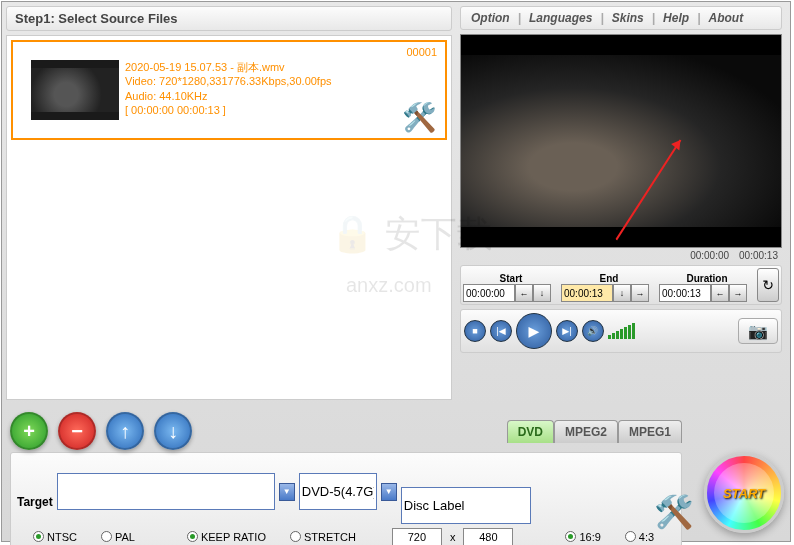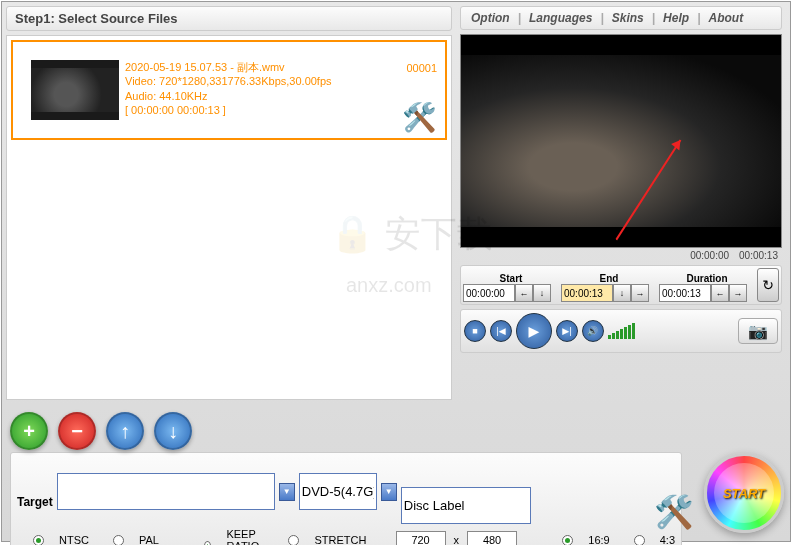--- a/index.html
+++ b/index.html
@@ -13,21 +13,21 @@
 .min-btn, .close-btn { width: 18px; height: 16px; background: linear-gradient(#f0f0f0,#ccc); border: 1px solid #888; border-radius: 2px; display: flex; align-items: center; justify-content: center; font-size: 10px; }
 .main { display: flex; height: 406px; }
 .left-panel { width: 454px; padding: 4px; }
 .right-panel { width: 330px; padding: 4px; }
 .step-header { background: linear-gradient(#fcfcfc,#e8e8e8); border: 1px solid #ccc; padding: 4px 8px; font-size: 13px; font-weight: bold; color: #444; border-radius: 3px; }
 .file-list { background: #fff; border: 1px solid #ccc; height: 365px; margin-top: 4px; padding: 4px; overflow: auto; }
 .file-item { border: 2px solid #ff9000; padding: 18px; display: flex; gap: 6px; position: relative; }
 .thumb { width: 88px; height: 60px; background: #1a1a1a; position: relative; }
 .thumb-img { position: absolute; inset: 8px 0; background: radial-gradient(circle at 40% 60%, #555 20%, #222 60%); }
 .file-info { flex: 1; font-size: 11px; color: #ff9000; line-height: 1.3; }
-.file-num { position: absolute; top: 20px; right: 8px; color: #ff9000; font-size: 11px; }
+.file-num { position: absolute; top: 4px; right: 8px; color: #ff9000; font-size: 11px; }
 .file-icon { position: absolute; bottom: 4px; right: 8px; font-size: 28px; }
 .menubar { background: linear-gradient(#fcfcfc,#e8e8e8); border: 1px solid #ccc; padding: 4px; font-size: 12px; color: #555; border-radius: 3px; display: flex; gap: 2px; font-style: italic; font-weight: bold; }
 .menubar span { padding: 0 6px; cursor: pointer; }
 .menubar .sep { color: #aaa; padding: 0; }
 .preview { background: #000; height: 214px; margin-top: 4px; border: 1px solid #888; position: relative; }
 .preview-img { position: absolute; top: 20px; bottom: 20px; left: 0; right: 0; background: radial-gradient(ellipse at 35% 65%, #6a6055 15%, #252525 50%, #0a0a0a 80%); }
 .arrow { position: absolute; top: 120px; left: 130px; transform: rotate(-35deg); }
 .time-row { display: flex; justify-content: flex-end; gap: 10px; font-size: 10px; color: #444; padding: 2px 4px; }
 .trim-row { display: flex; gap: 2px; margin-top: 2px; align-items: flex-end; background: linear-gradient(#fcfcfc,#e0e0e0); padding: 2px; border: 1px solid #ccc; border-radius: 3px; }
 .trim-col { flex: 1; }
@@ -54,21 +54,21 @@
 .start-btn { position: absolute; right: 10px; bottom: 12px; width: 80px; height: 80px; border-radius: 50%; background: conic-gradient(#f44,#fa4,#ff4,#4f4,#4ff,#44f,#f4f,#f44); border: 3px solid #ccc; display: flex; align-items: center; justify-content: center; box-shadow: 0 3px 8px rgba(0,0,0,0.3); }
 .start-inner { width: 60px; height: 60px; border-radius: 50%; background: radial-gradient(rgba(255,255,255,0.7),rgba(255,255,255,0.1)); display: flex; align-items: center; justify-content: center; font-size: 13px; font-weight: bold; color: #fa0; font-style: italic; text-shadow: 1px 1px 2px #000; }
 .step2-box { background: linear-gradient(#fcfcfc,#e8e8e8); border: 1px solid #ccc; border-radius: 3px; padding: 3px 6px; margin-top: 2px; margin-right: 100px; }
 .step2-header { display: flex; font-size: 13px; font-weight: bold; color: #444; }
 .size-info { margin-left: auto; font-size: 11px; font-weight: normal; }
 .target-row { display: flex; align-items: center; gap: 4px; margin-top: 3px; }
 .target-label { font-size: 12px; font-weight: bold; margin-top: 20px; }
 .combo { height: 37px; border: 1px solid #5a7ab8; background: #fff; font-size: 13px; padding: 0 2px; }
 .combo-arrow { width: 16px; height: 18px; background: linear-gradient(#9ab8e8,#4a7ac8); border: 1px solid #3a5a98; display: inline-flex; align-items: center; justify-content: center; color: #fff; font-size: 8px; }
 .opts-row { display: flex; align-items: center; gap: 8px; margin-top: 4px; font-size: 11px; }
-.radio-grp { display: flex; align-items: flex-end; gap: 15px; padding-left: 16px; }
+.radio-grp { display: flex; align-items: flex-start; gap: 3px; padding-left: 16px; }
 .radio { width: 11px; height: 11px; border-radius: 50%; border: 1px solid #666; background: #fff; position: relative; }
 .radio.on::after { content: ''; position: absolute; inset: 2px; border-radius: 50%; background: #2a9a2a; }
 .dim-input { width: 50px; height: 18px; border: 1px solid #888; text-align: center; font-size: 11px; }
 .tool-icon { position: absolute; right: 100px; bottom: 14px; font-size: 32px; }
 .watermark { position: absolute; top: 210px; left: 330px; font-size: 36px; color: rgba(0,0,0,0.1); pointer-events: none; }
 </style>
 </head>
 <body>
 
 <div class="window">
@@ -164,20 +164,25 @@
       </div>
     </div>
   </div>
 
   <div class="bottom">
     <div class="action-row">
       <div class="circ-btn add-btn">+</div>
       <div class="circ-btn del-btn">−</div>
       <div class="circ-btn up-btn">↑</div>
       <div class="circ-btn down-btn">↓</div>
+      <div class="tabs">
+        <div class="tab active">DVD</div>
+        <div class="tab">MPEG2</div>
+        <div class="tab">MPEG1</div>
+      </div>
     </div>
     <div class="step2-box">
       <div class="target-row">
         <span class="target-label">Target</span>
         <input class="combo" style="width: 218px;">
           <div class="combo-arrow">▼</div>
         <input class="combo" style="width: 78px;" value="DVD-5(4.7G)">
           <div class="combo-arrow">▼</div>
         <input class="combo" style="width: 130px; margin-top: 28px;" value="Disc Label">
       </div>

